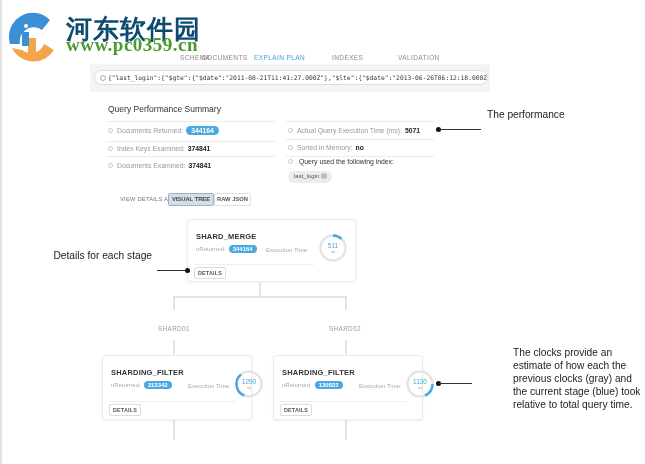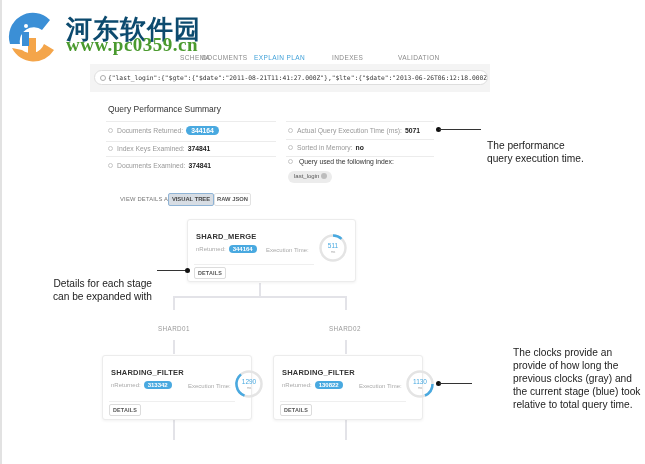--- a/index.html
+++ b/index.html
@@ -51,21 +51,21 @@
   .clock { position: absolute; width: 30px; height: 30px; }
   .clock .ct { position: absolute; left: 0; top: 9px; width: 30px; text-align: center; font-size: 6.5px; color: #49a9e0; }
   .clock .cu { position: absolute; left: 0; top: 17px; width: 30px; text-align: center; font-size: 3.5px; color: #aaa; }
 
   
   .tl { position: absolute; background: #e3e3e8; }
   .shard-label { position: absolute; font-size: 6.3px; color: #999; letter-spacing: 0.4px; }
 
   
   .annot { position: absolute; font-size: 10.2px; color: #222; line-height: 13px; }
-  .annot.right { text-align: right; margin-top: 28px; }
+  .annot.right { text-align: right; }
   .leader { position: absolute; height: 1px; background: #333; }
   .dot { position: absolute; width: 5px; height: 5px; border-radius: 50%; background: #111; }
 </style>
 </head>
 <body>
 
 <div class="left-border"></div>
 
 <svg class="wm-logo" viewBox="0 0 58 58">
   <path d="M6 34 A24 24 0 0 1 46 10 L38 20 A14 14 0 0 0 16 34 Z" fill="#3b8fd6"></path>
@@ -201,33 +201,31 @@
       <circle cx="15" cy="15" r="12.5" fill="none" stroke="#e4e4e4" stroke-width="2.5"></circle>
       <path d="M27.5 15 A12.5 12.5 0 0 1 20 26.5" fill="none" stroke="#49a9e0" stroke-width="2.5"></path>
     </svg>
     <div class="ct">1130</div>
     <div class="cu">ms</div>
   </div>
 </div>
 
 <div class="dot" style="left:436px; top:127px;"></div>
 <div class="leader" style="left:439px; top:129px; width:42px;"></div>
-<div class="annot" style="left:487px; top:108px;margin-top:31px;">
+<div class="annot" style="left:487px; top:108px;">
   <div>The performance</div>
-  <div>query execution time.</div>
 </div>
 
 <div class="annot right" style="left:20px; top:249px; width:132px;">
   <div>Details for each stage</div>
-  <div>can be expanded with</div>
 </div>
 <div class="leader" style="left:157px; top:270px; width:30px;"></div>
 <div class="dot" style="left:185px; top:268px;"></div>
 
 <div class="dot" style="left:436px; top:381px;"></div>
 <div class="leader" style="left:439px; top:383px; width:33px;"></div>
 <div class="annot" style="left:478px; top:346px;margin-left:35px;">
   <div>The clocks provide an</div>
-  <div>provide of how long the</div>
+  <div>estimate of how each the</div>
   <div>previous clocks (gray) and</div>
   <div>the current stage (blue) took</div>
   <div>relative to total query time.</div>
 </div>
 
 </body></html>

